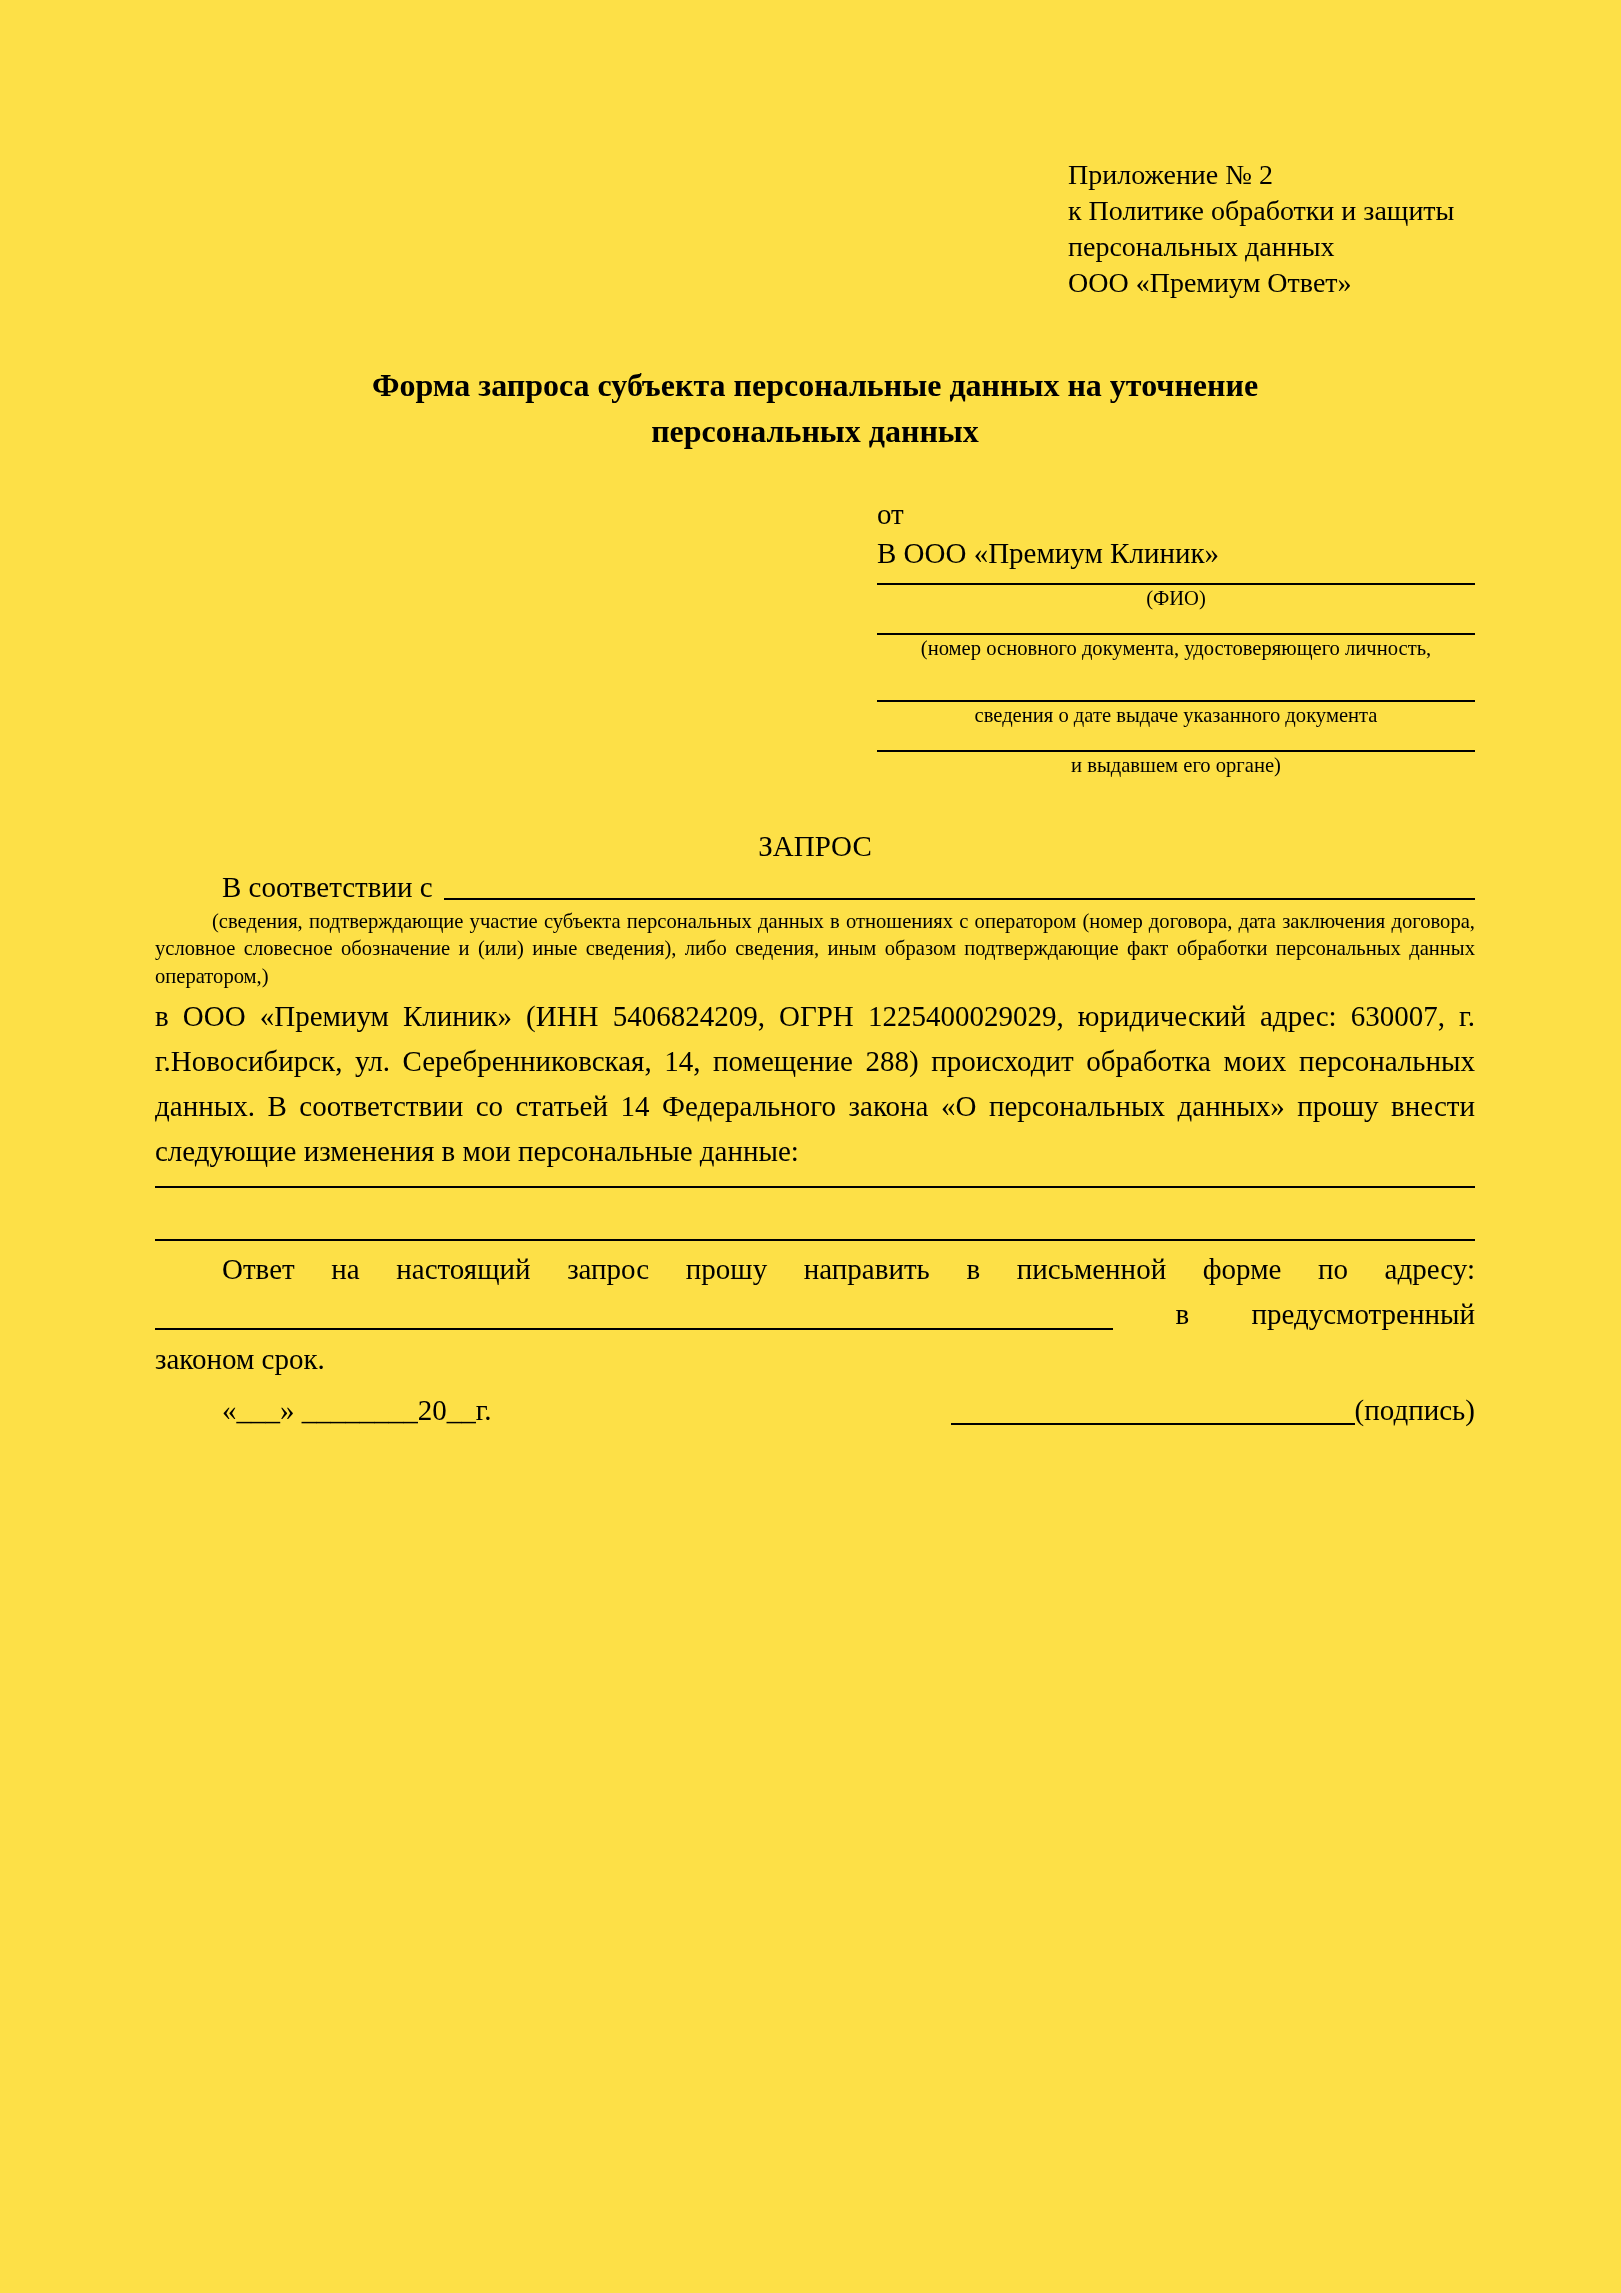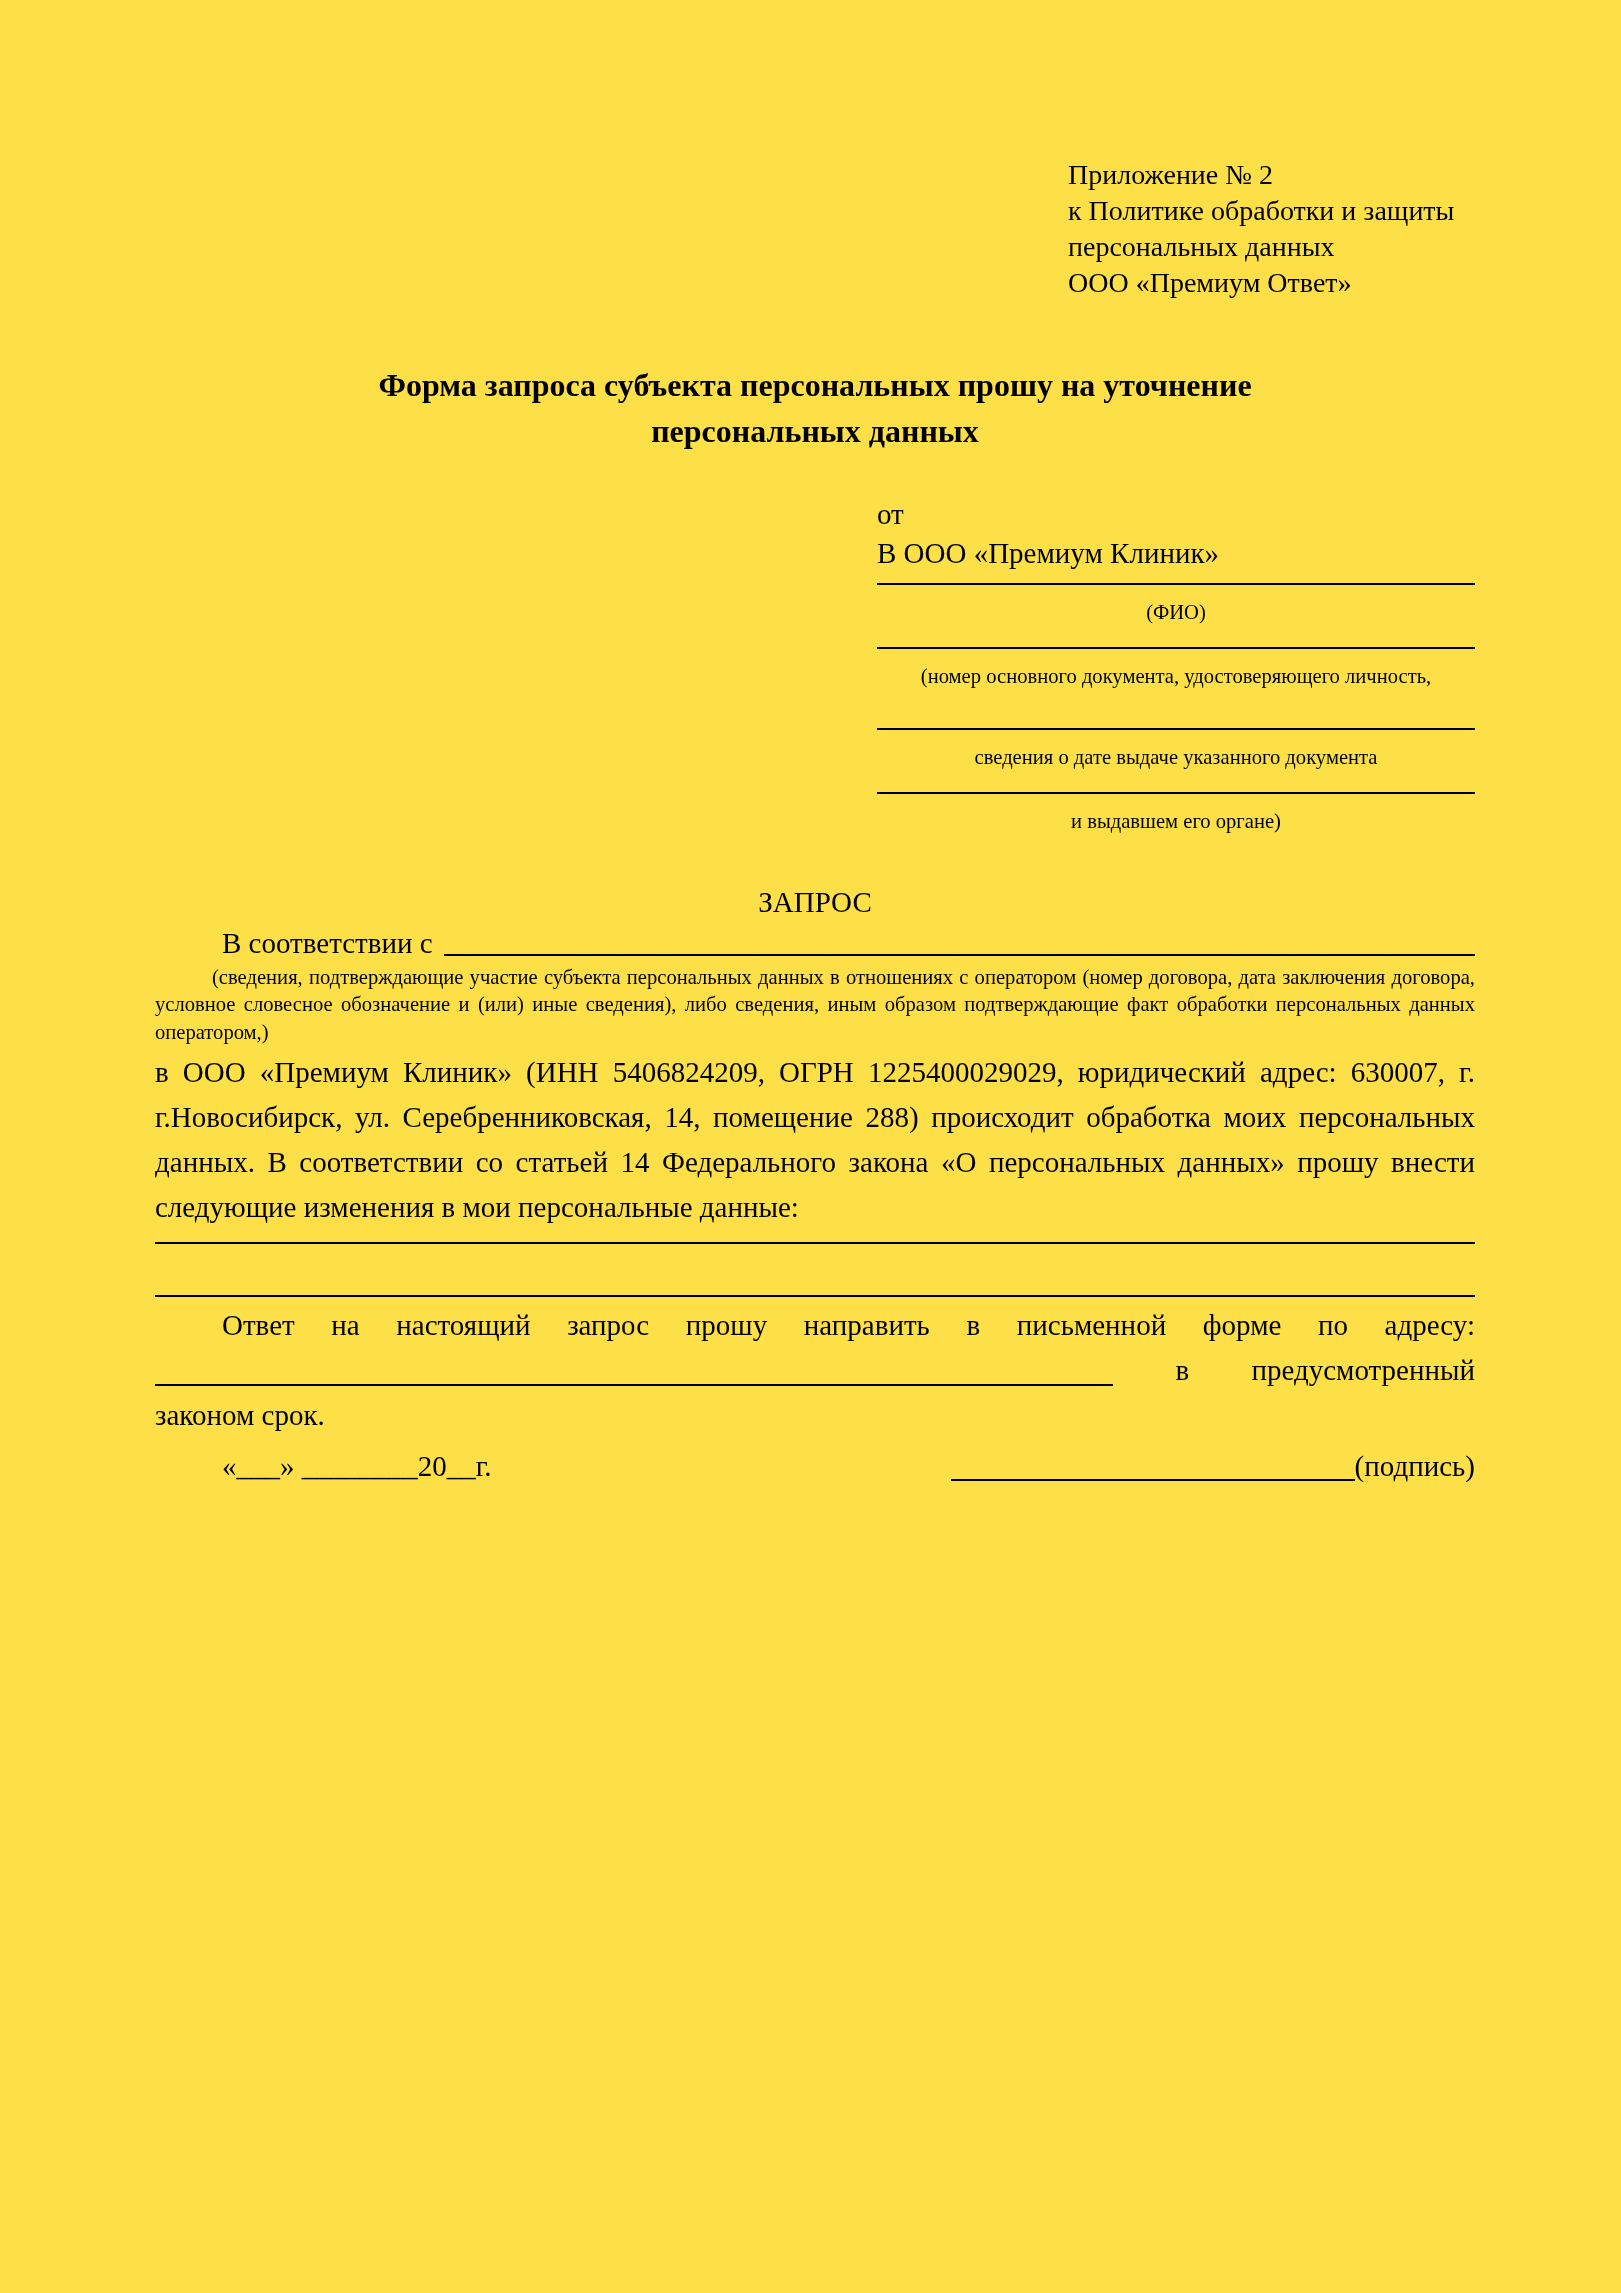--- a/index.html
+++ b/index.html
@@ -15,21 +15,21 @@
     padding:157px 146px 0 155px;
   }
   .header-block { margin-left:913px; font-size:28px; line-height:36px; }
   .doc-title { margin:61px 0 0; font-size:32px; line-height:46px; font-weight:700; text-align:center; }
   .addressee { margin-left:722px; width:598px; margin-top:41px; }
   .addr-line { line-height:39px; }
   .uline { border-bottom:2.9px solid #000; }
   .u-fio   { height:9.8px; }
   .u-short { height:21.6px; }
   .u-tall  { height:39px; }
-  .field-label { font-size:20.6px; line-height:25.5px; text-align:center; padding-top:15px; }
+  .field-label { font-size:20.6px; line-height:25.5px; text-align:center; padding-top:1px; }
   .request-heading { text-align:center; margin-top:45px; line-height:45px; }
   .intro-row { display:flex; padding-left:67px; height:37px; align-items:flex-end; }
   .intro-row .prefix { line-height:37px; white-space:nowrap; }
   .fill-line { flex:1; border-bottom:2.9px solid #000; margin:0 0 5.9px 11.8px; }
   .small-print { margin:2px 0 0; font-size:20.6px; line-height:27.4px; text-align:justify; text-indent:57px; }
   .body-par { margin:3.9px 0 0; text-align:justify; }
   .blank-a { height:11.8px; }
   .blank-b { height:51px; }
   .reply-par { margin:5.9px 0 0; text-align:justify; text-align-last:justify; text-indent:67px; }
   .reply-row { display:flex; justify-content:space-between; align-items:flex-end; height:45px; }
@@ -46,21 +46,21 @@
 <div class="page">
 
   <div class="header-block">
     <div>Приложение № 2</div>
     <div>к Политике обработки и защиты</div>
     <div>персональных данных</div>
     <div>ООО «Премиум Ответ»</div>
   </div>
 
   <div class="doc-title">
-    <div>Форма запроса субъекта персональных прошу на уточнение</div>
+    <div>Форма запроса субъекта персональные данных на уточнение</div>
     <div>персональных данных</div>
   </div>
 
   <div class="addressee">
     <div class="addr-line">от</div>
     <div class="addr-line">В ООО «Премиум Клиник»</div>
     <div class="uline u-fio"></div>
     <div class="field-label">(ФИО)</div>
     <div class="uline u-short"></div>
     <div class="field-label">(номер основного документа, удостоверяющего личность,</div>

